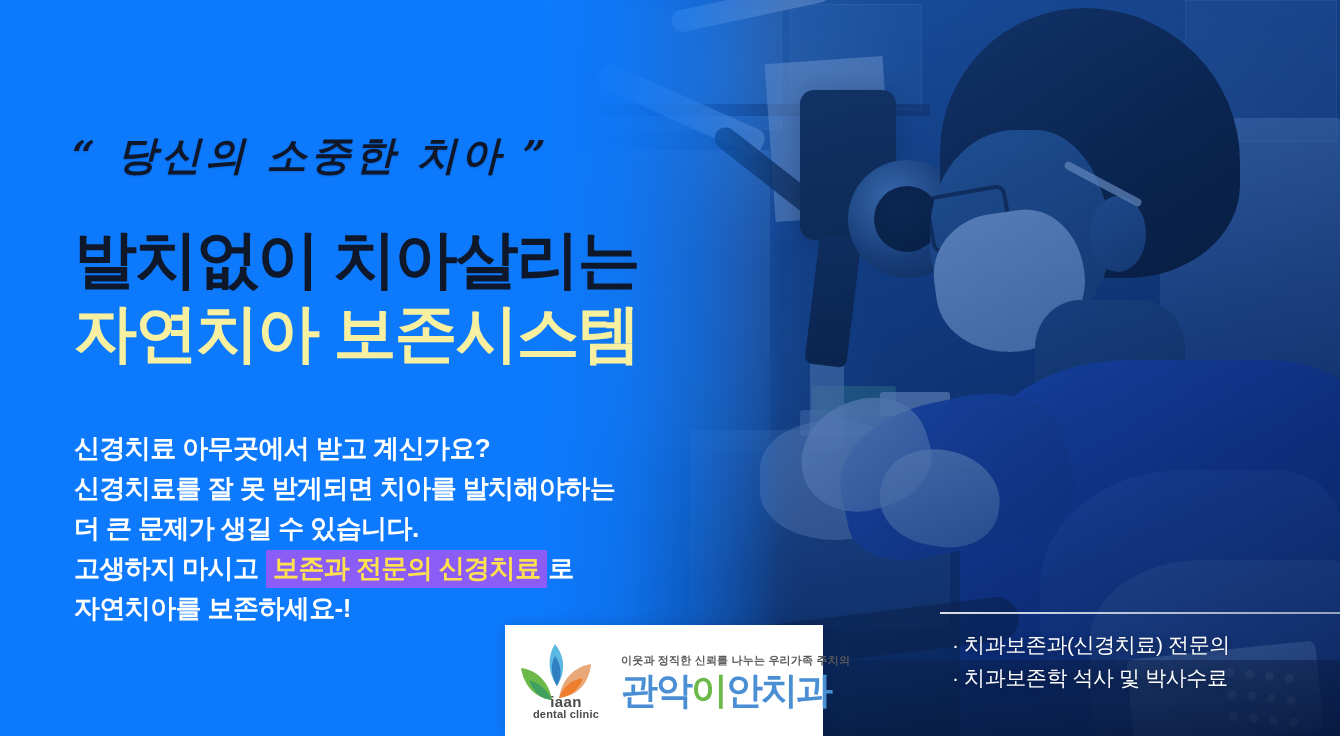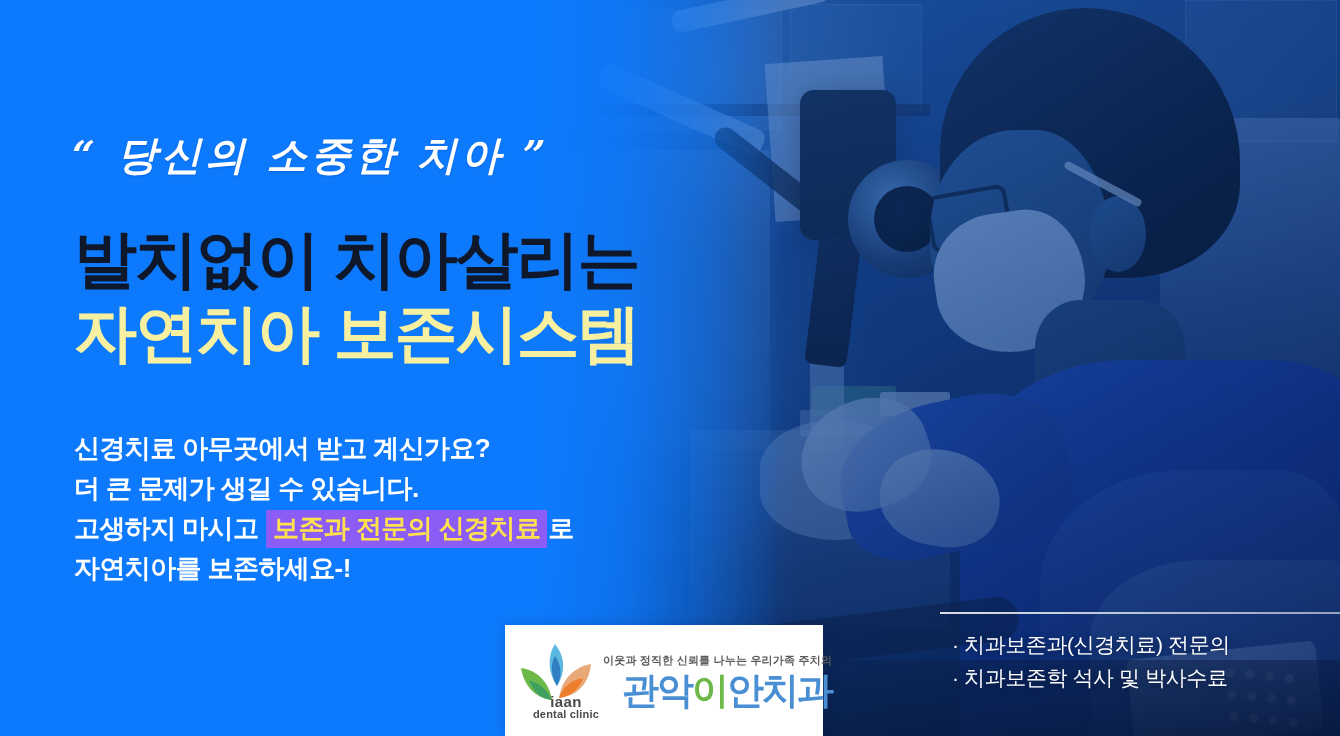--- a/index.html
+++ b/index.html
@@ -112,21 +112,21 @@
     position:absolute;left:540px;top:0;bottom:0;width:260px;
     background:linear-gradient(90deg,rgba(13,122,253,.55),rgba(13,122,253,0));
     pointer-events:none;
   }
 
   
   .content{position:absolute;inset:0;}
 
   .eyebrow{
     position:absolute;left:72px;top:128px;
-    color:#ffffff;
+    color:#0f172a;
     font-family:"DejaVu Serif","Liberation Serif",serif;
     font-size:40px;
     font-style:italic;
     font-weight:700;
     letter-spacing:4px;
     white-space:nowrap;
     text-shadow:0 1px 2px rgba(0,40,110,.25);
   }
 
   .headline{
@@ -198,21 +198,21 @@
   .logo-wordmark{
     position:absolute;left:10px;bottom:6px;
     text-align:center;width:78px;
     color:#4b4b4b;
     font-size:11px;
     font-weight:bold;
     line-height:12px;
     letter-spacing:.2px;
   }
   .logo-wordmark .iaan{display:block;font-size:15px;letter-spacing:.4px;}
-  .logo-text{margin-left:8px;text-align:right;}
+  .logo-text{margin-left:26px;}
   .logo-tagline{
     color:#5b5b5b;font-size:11px;font-weight:bold;letter-spacing:.2px;
     margin-bottom:4px;white-space:nowrap;
   }
   .logo-name{
     font-size:37px;font-weight:bold;letter-spacing:-2px;white-space:nowrap;line-height:1;
   }
   .logo-name .b{color:#4a8fd4;}
   .logo-name .g{color:#6cb94a;}
 </style>
@@ -290,20 +290,21 @@
 
     <div class="eyebrow">“ 당신의 소중한 치아 ”</div>
 
     <div class="headline">
       <span class="l1">발치없이 치아살리는</span>
       <span class="l2">자연치아 보존시스템</span>
     </div>
 
     <div class="body-copy">
       <span class="row">신경치료 아무곳에서 받고 계신가요?</span>
+      <span class="row">신경치료를 잘 못 받게되면 치아를 발치해야하는</span>
       <span class="row">더 큰 문제가 생길 수 있습니다.</span>
       <span class="row"><span>고생하지 마시고 </span><span class="hl">보존과 전문의 신경치료</span><span>로</span></span>
       <span class="row">자연치아를 보존하세요-!</span>
     </div>
 
     <div class="sign-rule"></div>
 
     <div class="credentials">
       <span class="row">· 치과보존과(신경치료) 전문의</span>
       <span class="row">· 치과보존학 석사 및 박사수료</span>

